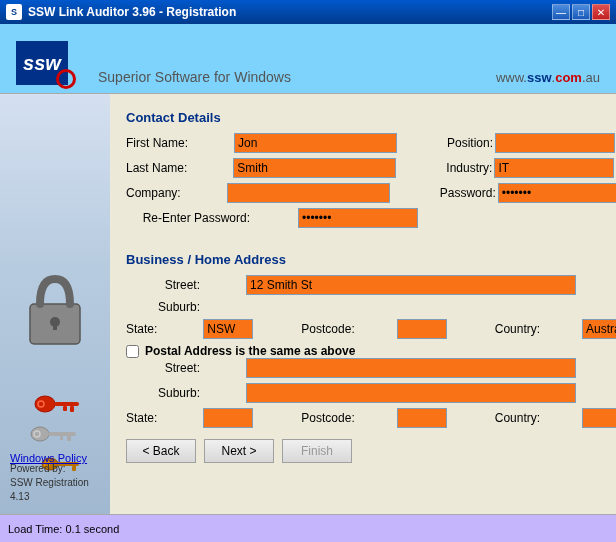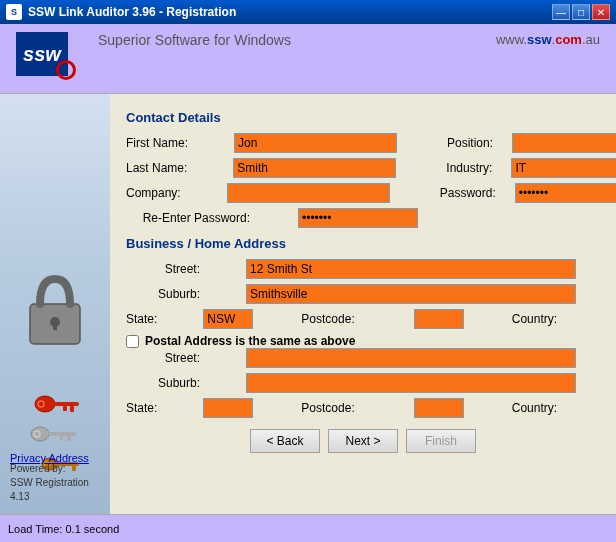--- a/index.html
+++ b/index.html
@@ -48,23 +48,23 @@
       font-size: 10px;
       display: flex; align-items: center; justify-content: center;
       cursor: pointer;
     }
     .title-btn.close-btn {
       background: linear-gradient(to bottom, #e05050, #c02020);
     }
 
     
     .header {
-      background: #c4b5fd;
-      display: flex;
-      align-items: flex-start;
+      background: #7dd3fc;
+      display: flex;
+      align-items: flex-end;
       padding: 8px 16px;
       height: 70px;
       border-bottom: 1px solid #aaa;
     }
     .ssw-logo {
       display: flex;
       align-items: center;
       margin-right: 20px;
     }
     .ssw-logo-box {
@@ -179,41 +179,40 @@
     .form-input-md { width: 120px; }
     .form-input-lg { width: 170px; }
 
     .form-right-group {
       display: flex;
       align-items: center;
       margin-left: 10px;
     }
     .right-label {
       font-size: 12px;
-      padding-right: 19px;
+      padding-right: 2px;
       white-space: nowrap;
     }
 
     .checkbox-row {
       display: flex;
       align-items: center;
       margin: 0 0;
     }
     .checkbox-row input[type=checkbox] {
       margin-right: 6px;
     }
     .checkbox-label {
       font-size: 12px;
       font-weight: bold;
     }
 
     
     .button-bar {
       display: flex;
-      justify-content: center;
       gap: 8px;
       padding: 6px 0 4px 0;
       margin-top: 4px;
     }
     .btn {
       height: 24px;
       min-width: 70px;
       padding: 0 14px;
       border: 1px solid #a0a0a0;
       background: linear-gradient(to bottom, #f0f0f0, #d8d8d8);
@@ -295,21 +294,21 @@
       <rect x="38" y="228" width="28" height="4" rx="2" fill="#aaa"></rect>
       <rect x="57" y="232" width="4" height="5" rx="1" fill="#aaa"></rect>
       <rect x="50" y="232" width="3" height="4" rx="1" fill="#aaa"></rect>
 
       <ellipse cx="40" cy="260" rx="8" ry="6" fill="#b87000" stroke="#8a5000" stroke-width="1"></ellipse>
       <circle cx="37" cy="260" r="2.5" fill="none" stroke="#e09000" stroke-width="1.5"></circle>
       <rect x="47" y="258" width="22" height="4" rx="2" fill="#b87000"></rect>
       <rect x="62" y="262" width="4" height="5" rx="1" fill="#b87000"></rect>
     </svg>
 
-    <a class="privacy-link">Privacy Address</a>
+    <a class="privacy-link">Windows Policy</a>
     <div class="powered-by">
       <div>Powered by:</div>
       <div>SSW Registration 4.13</div>
     </div>
   </div>
 
   <div class="right-panel">
 
     <div class="section-title">Contact Details</div>
 
@@ -338,30 +337,29 @@
         <span class="right-label">Password:</span>
         <input class="form-input form-input-md" type="password" value="1234567" style="">
       </div>
     </div>
 
     <div class="form-row">
       <span class="form-label" style="width:130px; text-align:right; padding-right:6px;">Re-Enter Password:</span>
       <input class="form-input form-input-md" type="password" value="1234567" style="margin-left: 2px;">
     </div>
 
-    <div class="section-title" style="margin-top:8px;">Business / Home Address</div>
+    <div class="section-title" style="margin-top:24px;">Business / Home Address</div>
 
     <div class="form-row">
       <span class="form-label">Street:</span>
       <input class="form-input" style="width: 330px;" type="text" value="12 Smith St">
     </div>
 
     <div class="form-row">
       <span class="form-label">Suburb:</span>
-      <input class="form-input" style="width: 330px;" type="text" value="Smithsville">
     </div>
 
     <div class="form-row">
       <span class="form-label">State:</span>
       <input class="form-input form-input-sm" type="text" value="NSW" style="">
       <span class="right-label" style="margin-left:8px;">Postcode:</span>
       <input class="form-input form-input-sm" type="text" value="" style="">
       <span class="right-label" style="margin-left:8px;">Country:</span>
       <input class="form-input" style="width: 90px;" type="text" value="Australia">
     </div>

